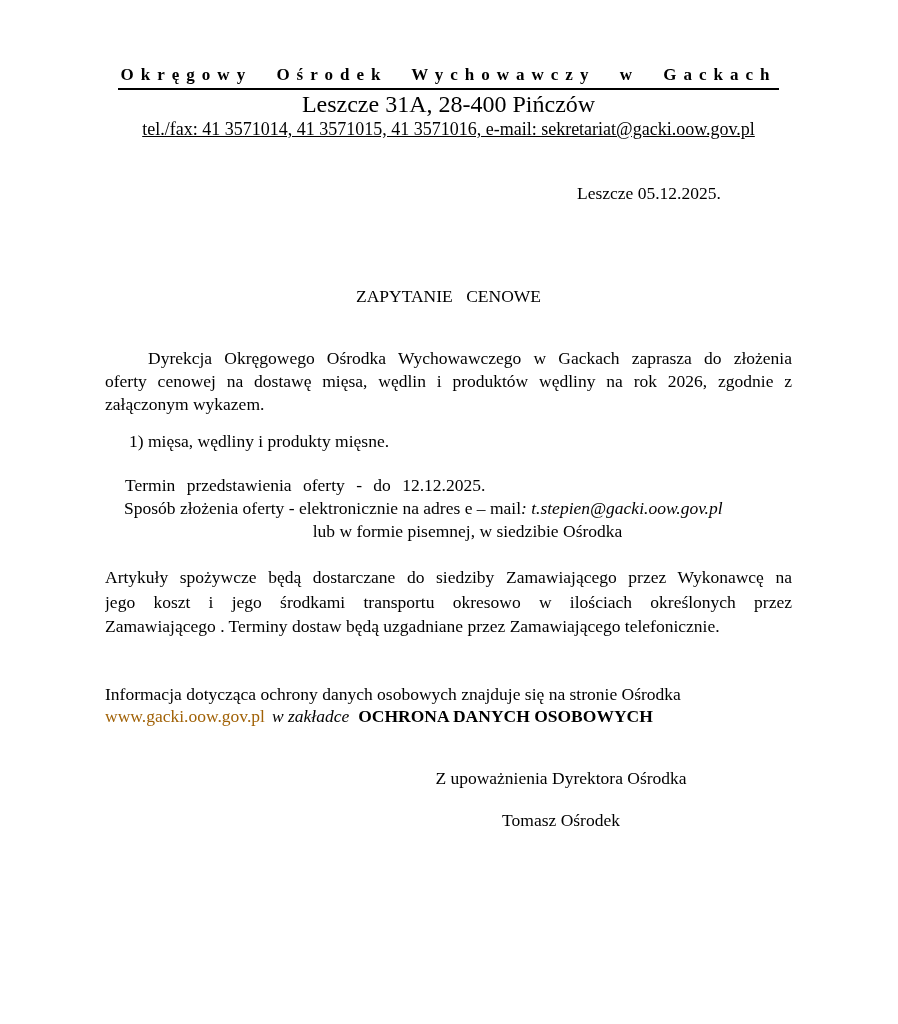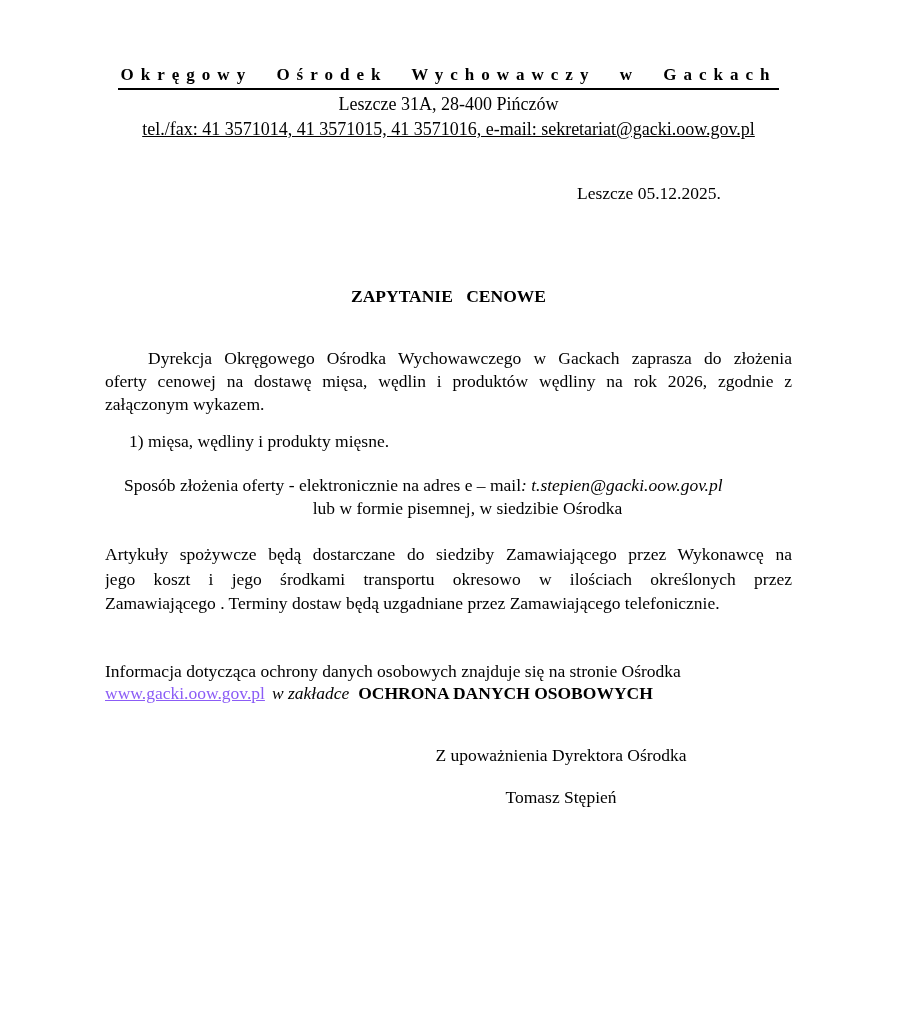--- a/index.html
+++ b/index.html
@@ -23,57 +23,56 @@
     display: inline-block;
     font-size: 17px;
     font-weight: bold;
     letter-spacing: 7px;
     word-spacing: 13px;
     line-height: 22px;
     border-bottom: 2.5px solid #000;
     padding: 0 3px 2px 3px;
     white-space: nowrap;
   }
-  .address-line { font-size: 18px; line-height: 22px; margin-top: 3px; }
+  .address-line { font-size: 24px; line-height: 22px; margin-top: 3px; }
   .contact-line {
     font-size: 18px; line-height: 22px; margin-top: 3px;
     text-decoration: underline;
   }
 
   
   .date-line { margin-top: 42px; line-height: 22px; padding-left: 472px; white-space: nowrap; }
 
   
   .doc-title {
     margin-top: 81px;
     line-height: 22px;
     text-align: center;
-    font-weight: bold;
+    font-weight: normal;
     word-spacing: 9px;
   }
 
   
   .intro { margin-top: 40px; line-height: 23px; }
   .jline { text-align: justify; text-align-last: justify; overflow: hidden; white-space: nowrap; }
   .indent-first { text-indent: 43px; }
 
   .list-item { margin-top: 14px; line-height: 22px; padding-left: 24px; }
 
   .terms { margin-top: 22px; line-height: 23px; }
   .term-deadline { padding-left: 20px; word-spacing: 7px; }
   .term-submission { padding-left: 19px; }
   .email-italic { font-style: italic; }
   .term-alt { text-align: center; padding-left: 38px; }
 
   .delivery { margin-top: 22px; line-height: 24.5px; }
 
   .privacy { margin-top: 44px; line-height: 22px; }
   .privacy-link {
-    color: #8b5cf6;
-    text-decoration: underline;
+    color: #a16207;
     cursor: pointer;
   }
   .privacy-middle { margin: 0 9px 0 7px; font-style: italic; }
   .privacy-bold { font-weight: bold; }
 
   .signature { margin-top: 40px; text-align: center; padding-left: 225px; line-height: 22px; }
   .signature-name { margin-top: 20px; }
 </style>
 </head>
 <body>
@@ -92,20 +91,21 @@
 
   <div class="intro">
     <div class="jline indent-first">Dyrekcja Okręgowego Ośrodka Wychowawczego w Gackach zaprasza do złożenia</div>
     <div class="jline">oferty cenowej na dostawę mięsa, wędlin i produktów wędliny na rok 2026, zgodnie z</div>
     <div>załączonym wykazem.</div>
   </div>
 
   <div class="list-item">1) mięsa, wędliny i produkty mięsne.</div>
 
   <div class="terms">
+    <div class="term-deadline">Termin przedstawienia oferty - do 12.12.2025.</div>
     <div class="term-submission">
       <span>Sposób złożenia oferty - elektronicznie na adres e – mail</span><span class="email-italic">: t.stepien@gacki.oow.gov.pl</span>
     </div>
     <div class="term-alt">lub w formie pisemnej, w siedzibie Ośrodka</div>
   </div>
 
   <div class="delivery">
     <div class="jline">Artykuły spożywcze będą dostarczane do siedziby Zamawiającego przez Wykonawcę na</div>
     <div class="jline">jego koszt i jego środkami transportu okresowo w ilościach określonych przez</div>
     <div>Zamawiającego . Terminy dostaw będą uzgadniane przez Zamawiającego telefonicznie.</div>
@@ -113,16 +113,16 @@
 
   <div class="privacy">
     <div>Informacja dotycząca ochrony danych osobowych znajduje się na stronie Ośrodka</div>
     <div>
       <span class="privacy-link">www.gacki.oow.gov.pl</span><span class="privacy-middle">w zakładce</span><span class="privacy-bold">OCHRONA DANYCH OSOBOWYCH</span>
     </div>
   </div>
 
   <div class="signature">
     <div>Z upoważnienia Dyrektora Ośrodka</div>
-    <div class="signature-name">Tomasz Stępień</div>
+    <div class="signature-name">Tomasz Ośrodek</div>
   </div>
 
 </div>
 
 </body></html>

